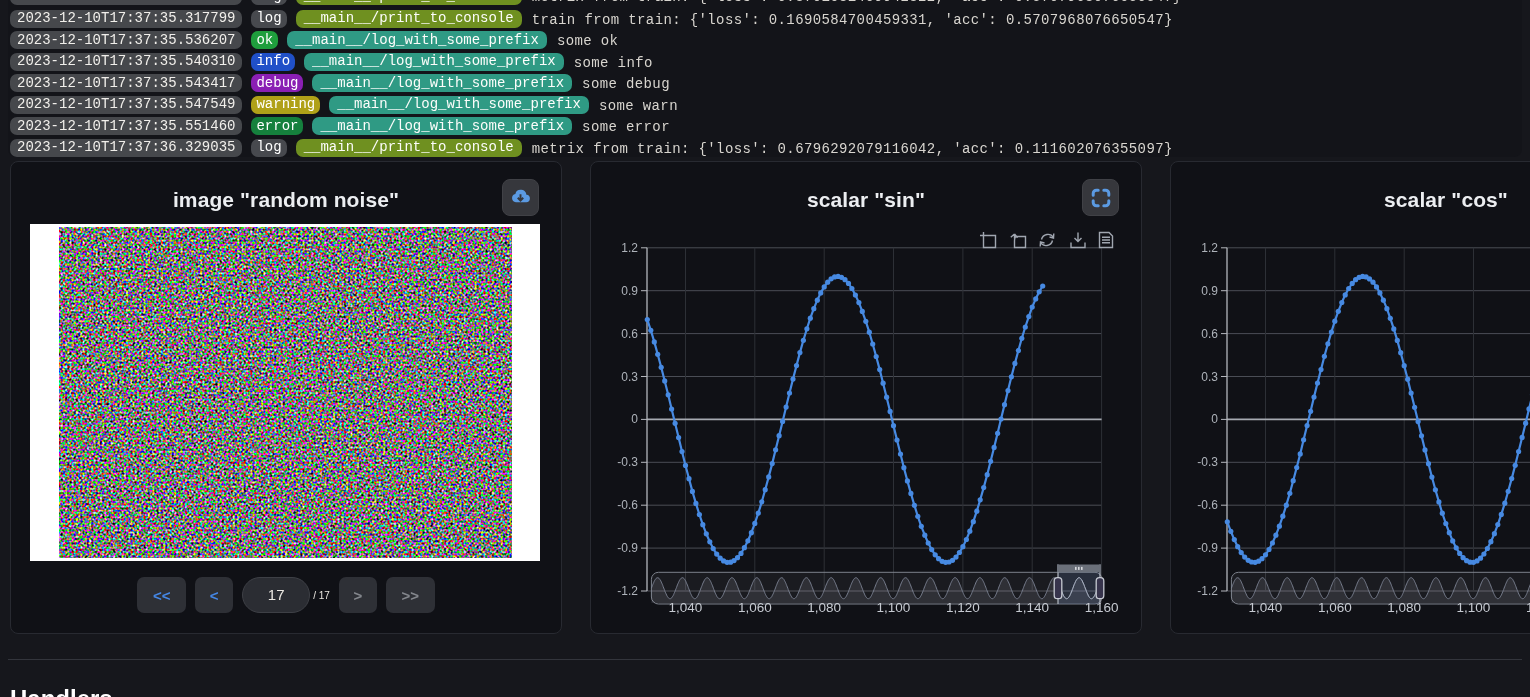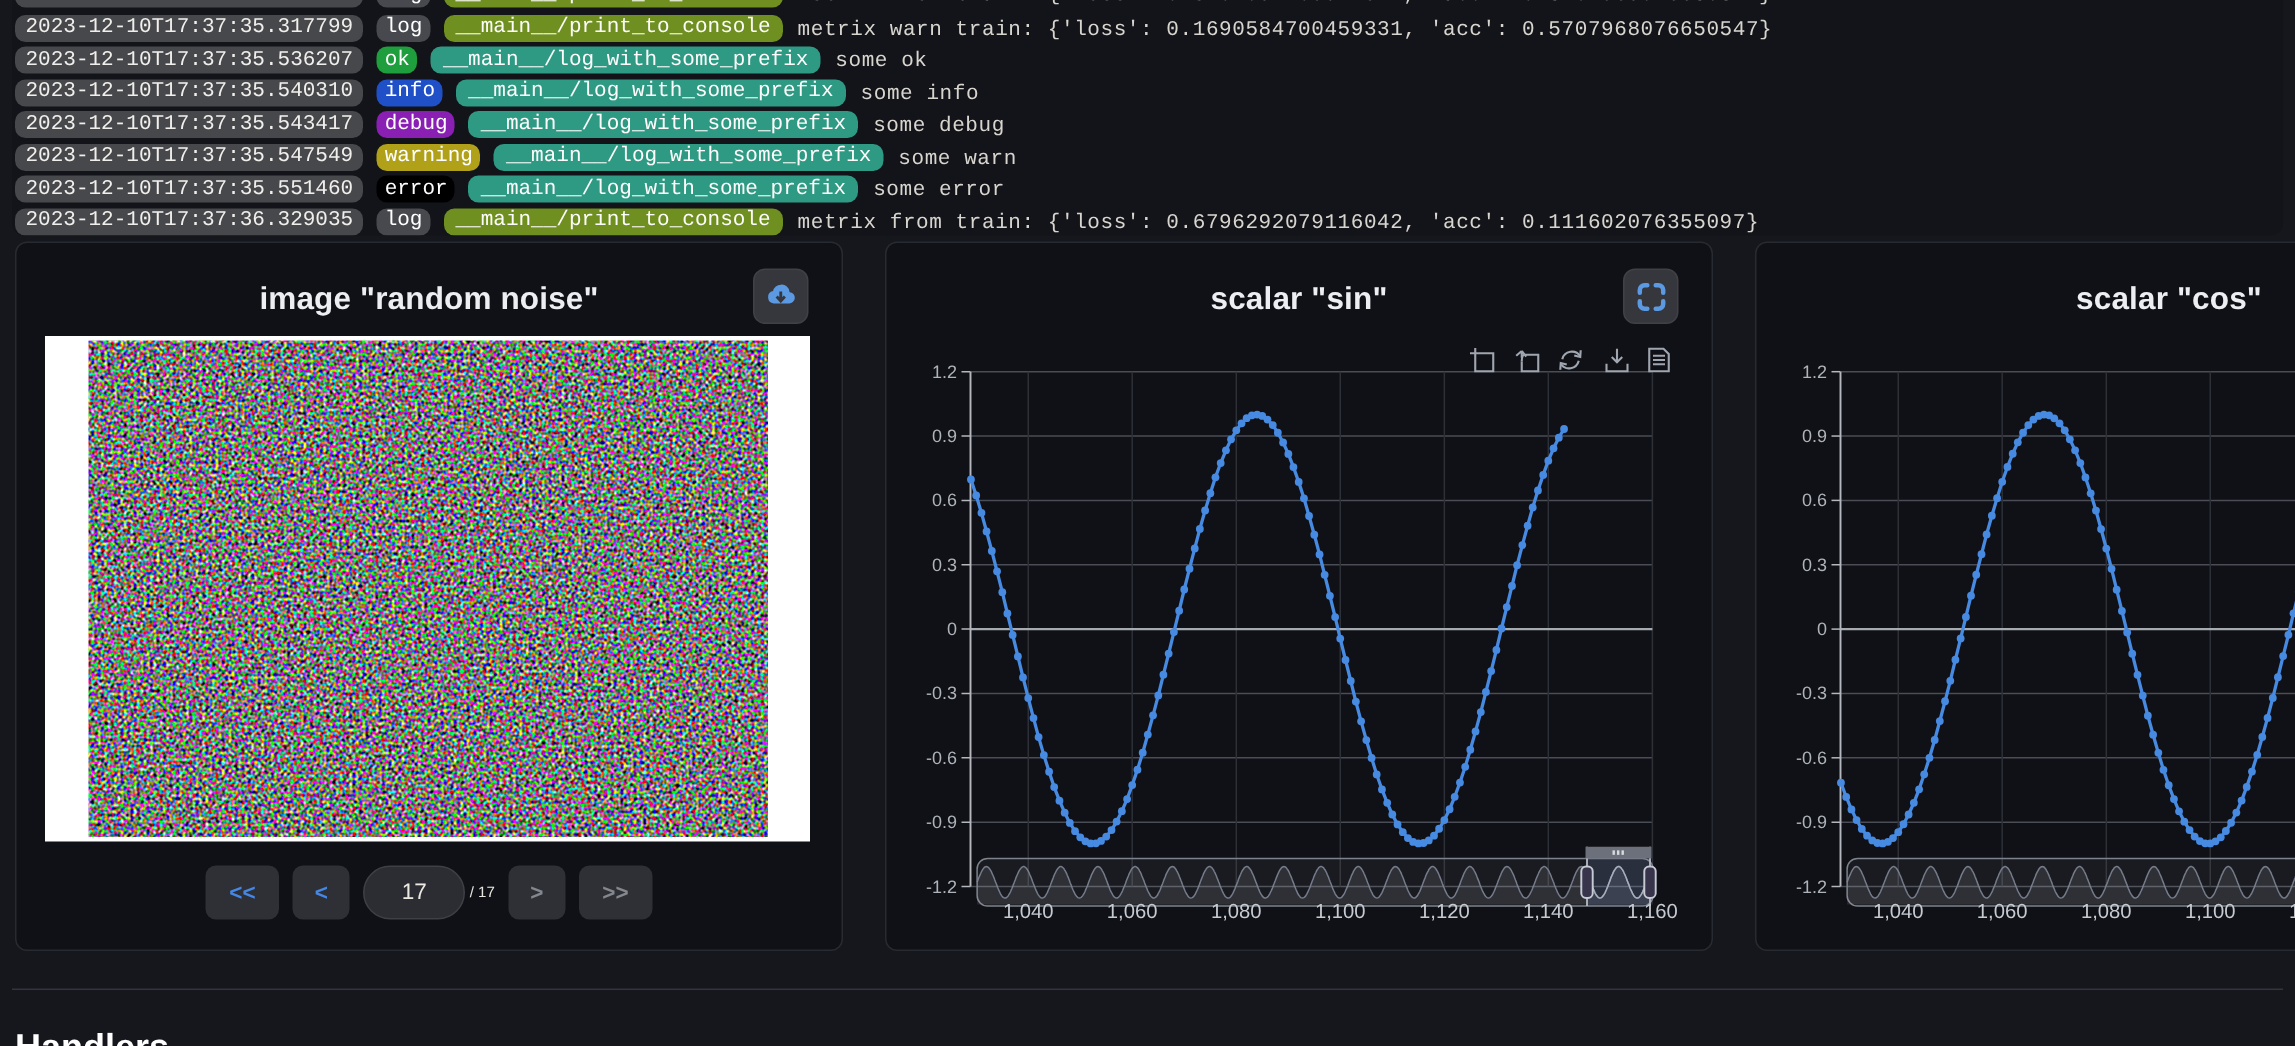--- a/index.html
+++ b/index.html
@@ -7,21 +7,21 @@
   background:#131419; border-radius:8px; overflow:hidden; }
 .lrow { position:absolute; left:2px; height:21.5px; display:flex; align-items:flex-end;
   font-family:"Liberation Mono", monospace; font-size:14px; white-space:pre; }
 .ts { background:#46484c; color:#f1efeb; border-radius:7px; padding:0.5px 7px 1.5px; }
 .lvl { border-radius:7px; color:#fff; padding:0.5px 5px 1.5px; margin-left:9px;font-family:Liberation Mono, monospace; }
 .lvl.log { background:#47494e; }
 .lvl.ok { background:#1f9e3d; }
 .lvl.info { background:#2050c8; }
 .lvl.debug { background:#8a1fb4; }
 .lvl.warning { background:#b0a118;margin-top:48px; }
-.lvl.error { background:#000000; }
+.lvl.error { background:#15803d; }
 .pill { border-radius:7px; color:#fdfdfb; padding:0.5px 8px 1.5px; margin-left:9px; }
 .pill.teal { background:#2f9a84; }
 .pill.olive { background:#6f9020; }
 .msg { color:#d8d5cf; margin-left:10px; letter-spacing:0.38px; }
 #cards { position:absolute; left:10px; top:161px; display:flex; gap:28px; }
 .card { position:relative; width:552px; height:473px; background:#101116;
   border:1px solid #282a31; border-radius:8px; flex:none; }
 .ctitle { position:absolute; top:26px; left:0; width:100%; text-align:center;
   color:#eceef1; font-size:21px; font-weight:bold; letter-spacing:0.1px; }
 .cbtn { position:absolute; top:17px; right:22px; width:37px; height:37px;
@@ -39,21 +39,21 @@
   color:#ece9e3; font-size:15px; text-align:center; line-height:34px; }
 .ptext { color:#e9e6df; font-size:10px; margin:0 9px 0 3px; }
 .chartsvg { position:absolute; left:0; top:0; }
 #hr { position:absolute; left:8px; top:659px; width:1514px; border-top:1px solid #33353c; }
 #h1 { position:absolute; left:10px; top:684.5px; color:#fff; font-size:24px; font-weight:bold; }
 </style></head>
 <body>
 <div id="console">
 <div style="position:relative; top:16px; width:100%; height:100%;">
 <div class="lrow" style="top:-16.3px"><span class="ts">2023-12-10T17:37:35.215871</span><span class="lvl log">log</span><span class="pill olive">__main__/print_to_console</span><span class="msg">metrix from train: {'loss': 0.3701081409942822, 'acc': 0.5707968076650547}</span></div>
-<div class="lrow" style="top:6.2px"><span class="ts">2023-12-10T17:37:35.317799</span><span class="lvl log">log</span><span class="pill olive">__main__/print_to_console</span><span class="msg">metrix warn train: {'loss': 0.1690584700459331, 'acc': 0.5707968076650547}</span></div>
+<div class="lrow" style="top:6.2px"><span class="ts">2023-12-10T17:37:35.317799</span><span class="lvl log">log</span><span class="pill olive">__main__/print_to_console</span><span class="msg">train from train: {'loss': 0.1690584700459331, 'acc': 0.5707968076650547}</span></div>
 <div class="lrow" style="top:27.7px"><span class="ts">2023-12-10T17:37:35.536207</span><span class="lvl ok">ok</span><span class="pill teal">__main__/log_with_some_prefix</span><span class="msg">some ok</span></div>
 <div class="lrow" style="top:49.2px"><span class="ts">2023-12-10T17:37:35.540310</span><span class="lvl info">info</span><span class="pill teal">__main__/log_with_some_prefix</span><span class="msg">some info</span></div>
 <div class="lrow" style="top:70.7px"><span class="ts">2023-12-10T17:37:35.543417</span><span class="lvl debug">debug</span><span class="pill teal">__main__/log_with_some_prefix</span><span class="msg">some debug</span></div>
 <div class="lrow" style="top:92.2px"><span class="ts">2023-12-10T17:37:35.547549</span><span class="lvl warning">warning</span><span class="pill teal">__main__/log_with_some_prefix</span><span class="msg">some warn</span></div>
 <div class="lrow" style="top:113.7px"><span class="ts">2023-12-10T17:37:35.551460</span><span class="lvl error">error</span><span class="pill teal">__main__/log_with_some_prefix</span><span class="msg">some error</span></div>
 <div class="lrow" style="top:135.2px"><span class="ts">2023-12-10T17:37:36.329035</span><span class="lvl log">log</span><span class="pill olive">__main__/print_to_console</span><span class="msg">metrix from train: {'loss': 0.6796292079116042, 'acc': 0.111602076355097}</span></div>
 </div>
 </div>
 <div id="cards">
   <div class="card">

